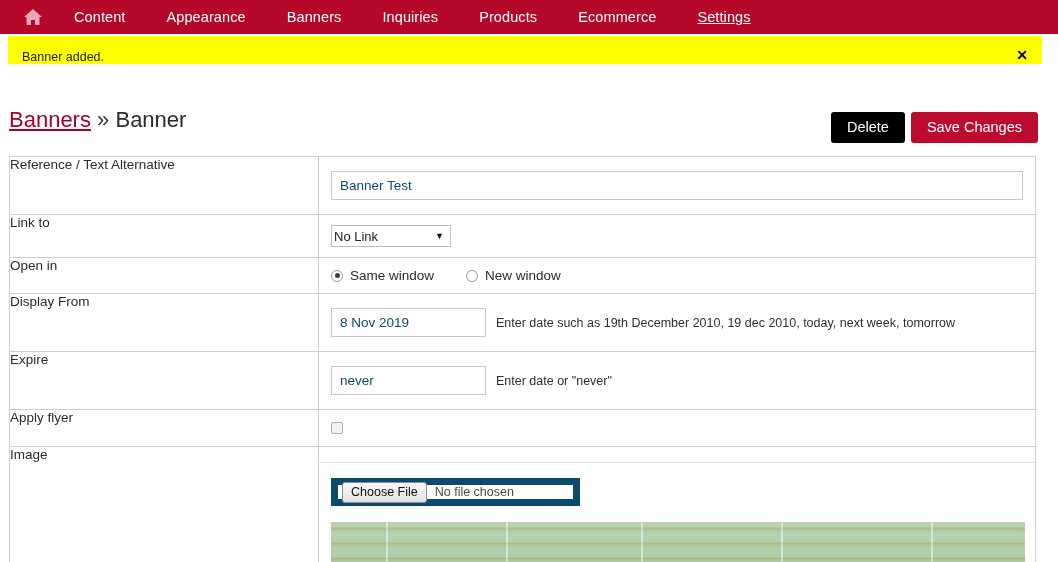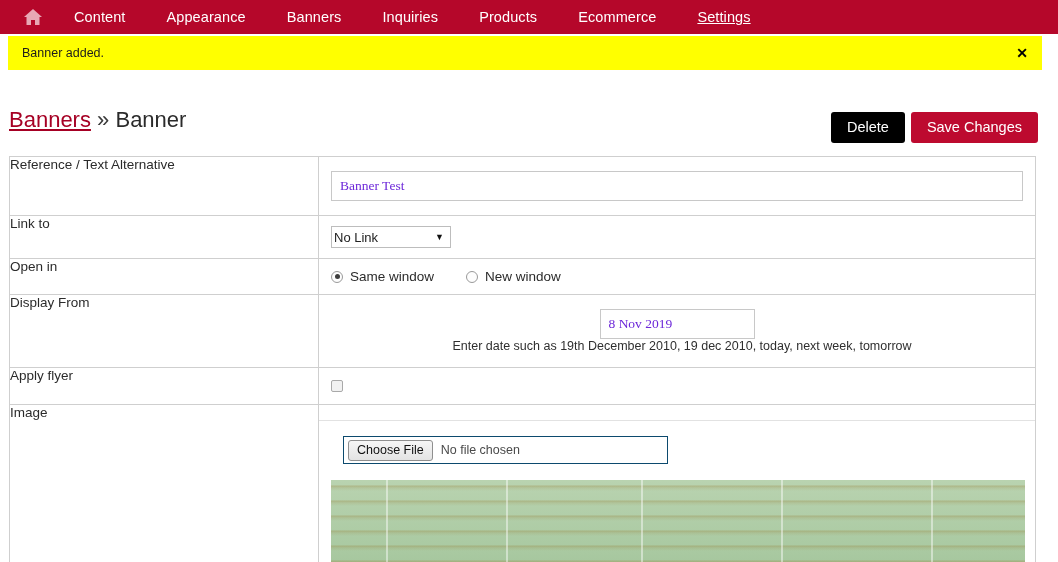--- a/index.html
+++ b/index.html
@@ -34,24 +34,24 @@
     white-space: nowrap;
     cursor: pointer;
     text-decoration: none;
   }
   .nav-item:last-child { margin-right: 16px; text-decoration: underline; }
 
   
   #flash {
     position: absolute;
     left: 8px; top: 36px;
-    width: 1034px; height: 34px;
+    width: 1034px; height: 28px;
     background: #ffff00;
     display: flex;
-    align-items: center;
+    align-items: flex-end;
     padding: 0 10px 0 14px;
   }
   #flash .flash-text {
     font-size: 12.5px;
     color: #1c1c1c;
     flex: 1;
   }
   #flash .flash-close {
     font-size: 14px;
     font-weight: bold;
@@ -123,23 +123,23 @@
   }
   td.fld { padding: 0; }
   .fld-inner {
     padding: 10px 12px 10px 12px;
     display: flex;
     align-items: center;
     flex-wrap: wrap;
   }
 
   input.txt {
-    font-family: Liberation Serif, serif;
+    font-family: Liberation Sans, sans-serif;
     font-size: 13.5px;
-    color: #6d28d9;
+    color: #0c4a6e;
     border: 1px solid #c8c8c8;
     background: #ffffff;
     padding: 6px 8px;
     outline: none;
   }
   input.txt-wide { width: 694px; }
   input.txt-date { width: 155px; }
 
   .sel {
     position: relative;
@@ -202,27 +202,26 @@
     border-radius: 2px;
     cursor: pointer;
     display: inline-block;
   }
 
   
   .img-cell { padding: 0; }
   .img-spacer { height: 16px; border-bottom: 1px solid #e2e2e2; }
   .file-wrap { padding: 15px 0 0 12px; }
   .file-input {
-    width: 325px; height: 28px;
-    border: 1px solid #0c4a6e;
+    width: 249px; height: 28px;
+    border: 7px solid #0c4a6e;
     background: #ffffff;
     display: flex;
     align-items: center;
     padding: 0 4px;
-    margin-left: 12px;
   }
   .file-btn {
     font-family: "Liberation Sans", sans-serif;
     font-size: 12.5px;
     color: #111111;
     background: linear-gradient(#f6f6f6, #e3e3e3);
     border: 1px solid #8f8f8f;
     border-radius: 3px;
     padding: 2px 8px;
     cursor: pointer;
@@ -336,27 +335,36 @@
               <span>New window</span>
             </label>
           </div>
         </div>
       </td>
     </tr>
 
     <tr>
       <td class="lbl">Display From</td>
       <td class="fld">
-        <div class="fld-inner" style="padding:14px 12px;flex-direction:column;">
+        <div class="fld-inner" style="padding:14px 12px;">
           <input class="txt txt-date" type="text" value="8 Nov 2019" style="">
           <span class="hint">Enter date such as 19th December 2010, 19 dec 2010, today, next week, tomorrow</span>
         </div>
       </td>
     </tr>
 
+    <tr>
+      <td class="lbl">Expire</td>
+      <td class="fld">
+        <div class="fld-inner" style="padding:14px 12px;">
+          <input class="txt txt-date" type="text" value="never" style="">
+          <span class="hint">Enter date or "never"</span>
+        </div>
+      </td>
+    </tr>
 
     <tr>
       <td class="lbl">Apply flyer</td>
       <td class="fld">
         <div class="fld-inner" style="padding:12px 12px;">
           <span class="checkbox"></span>
         </div>
       </td>
     </tr>
 

